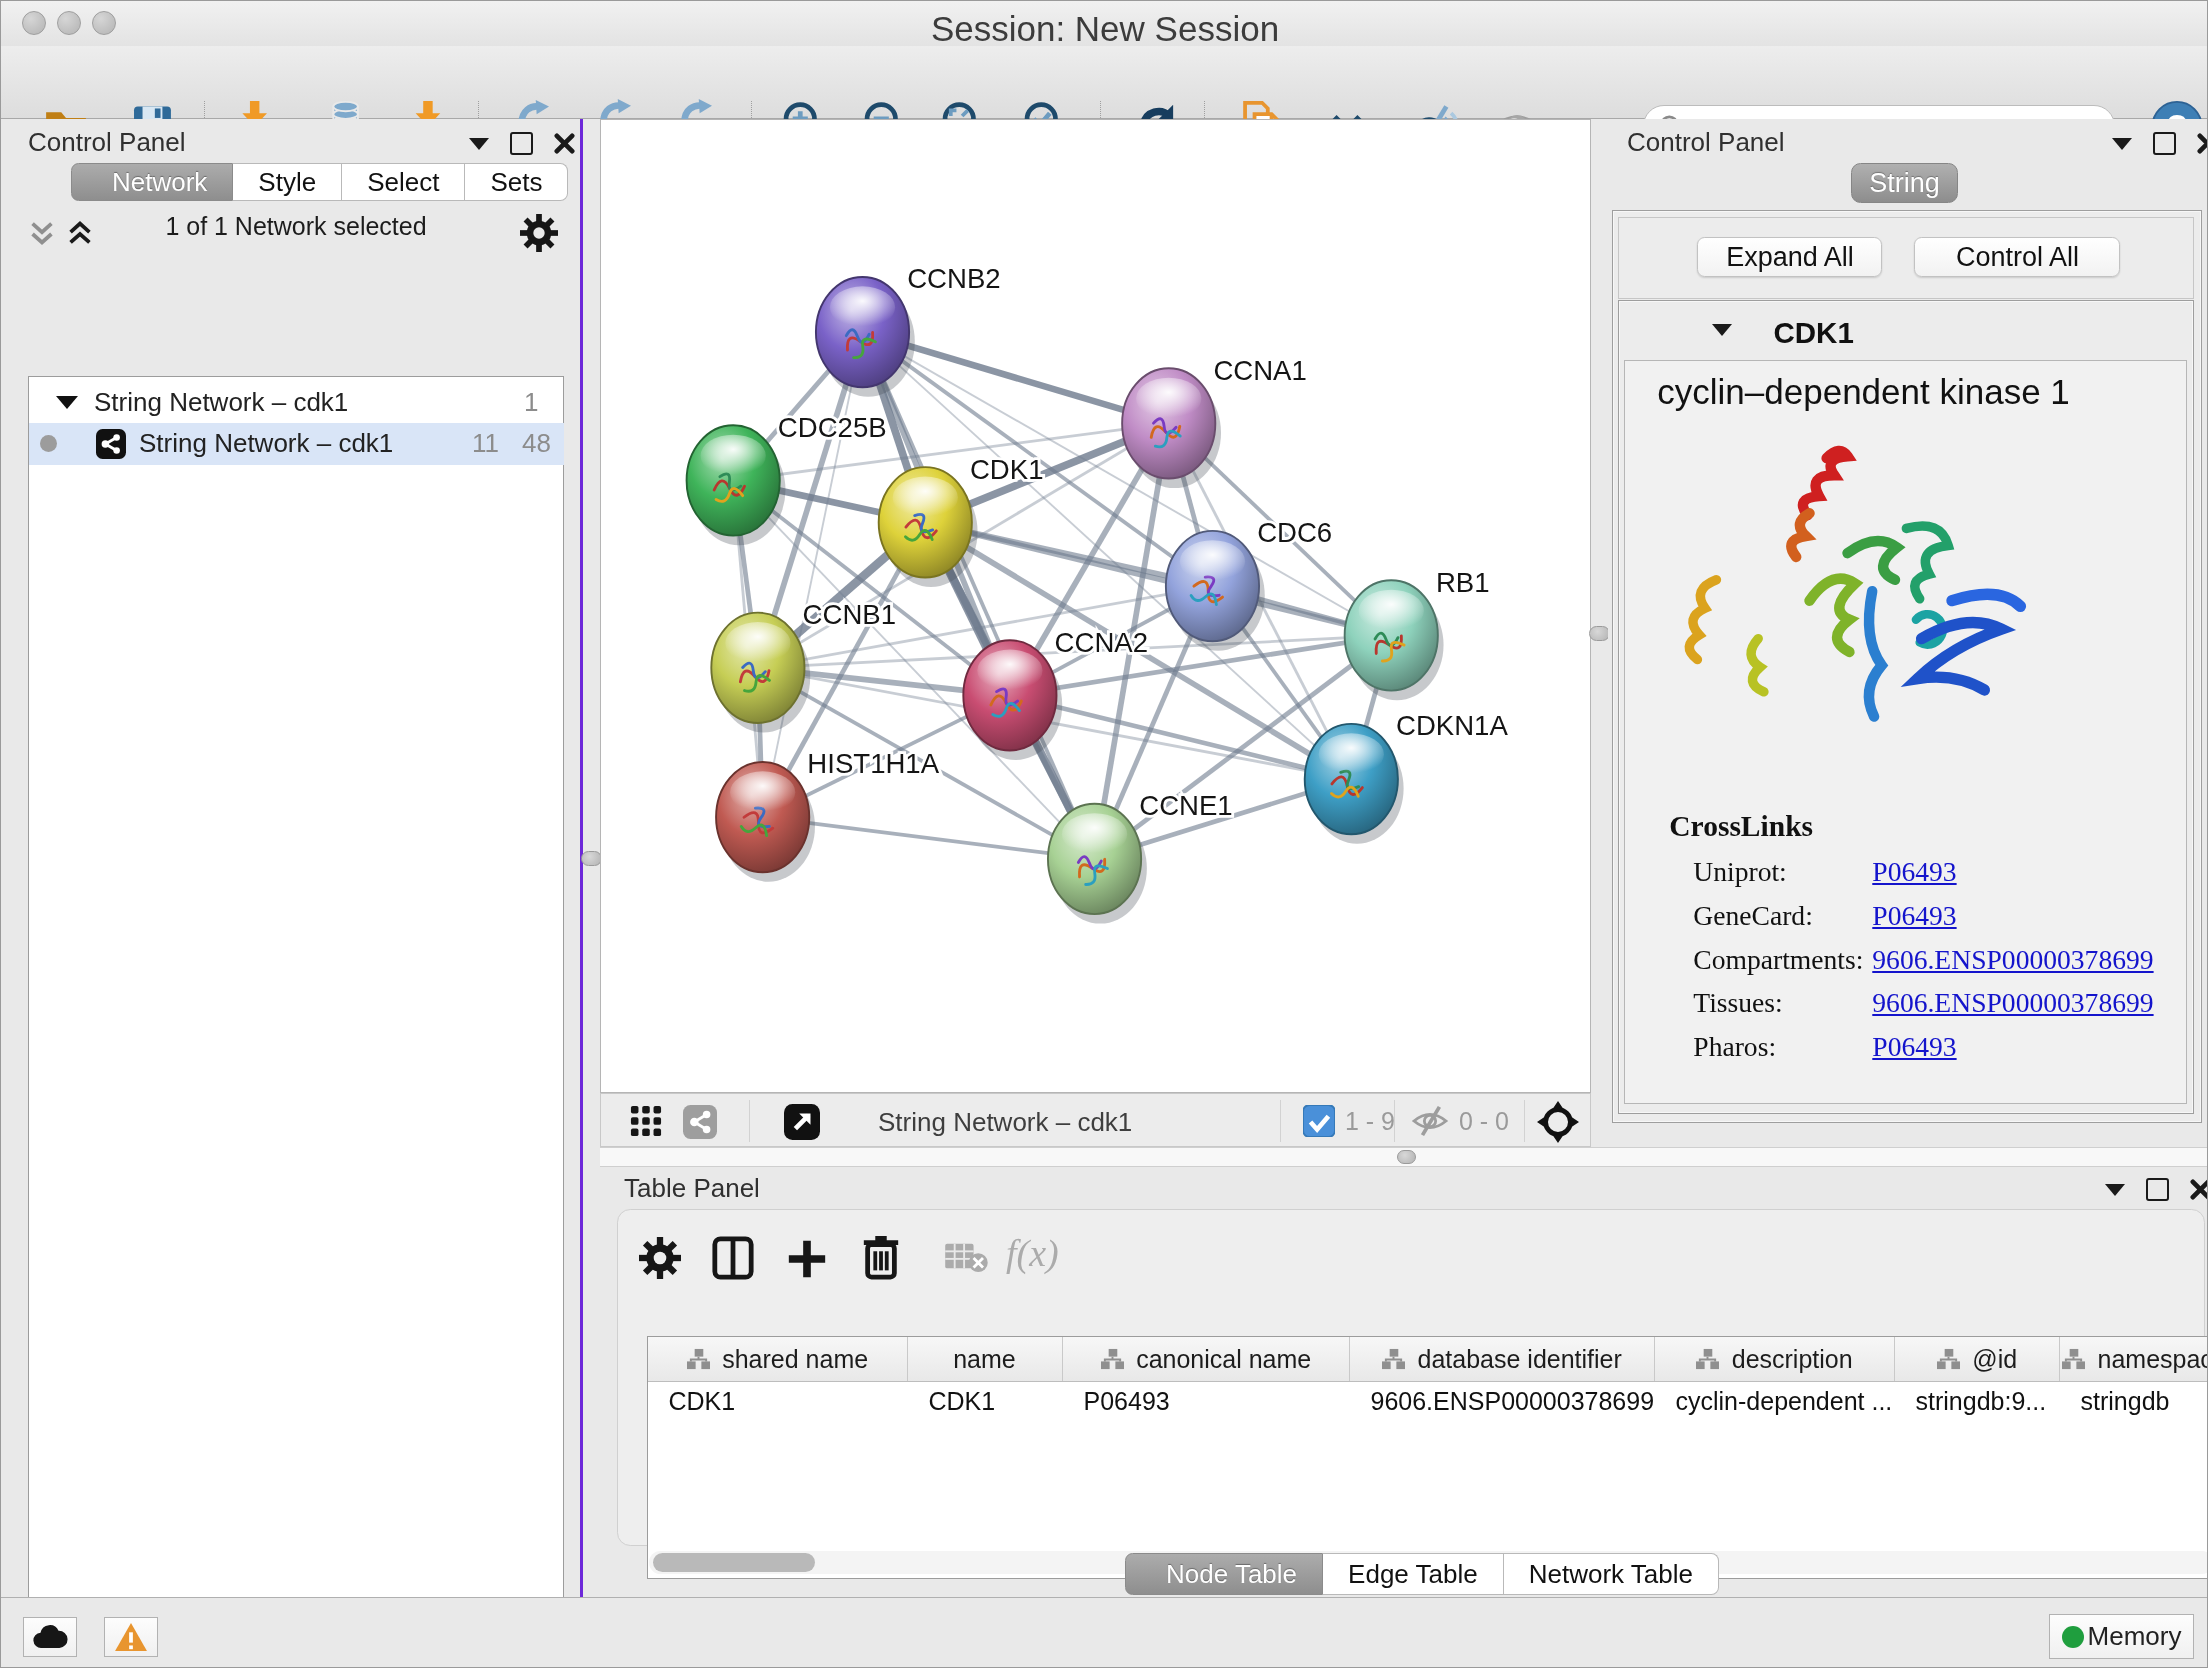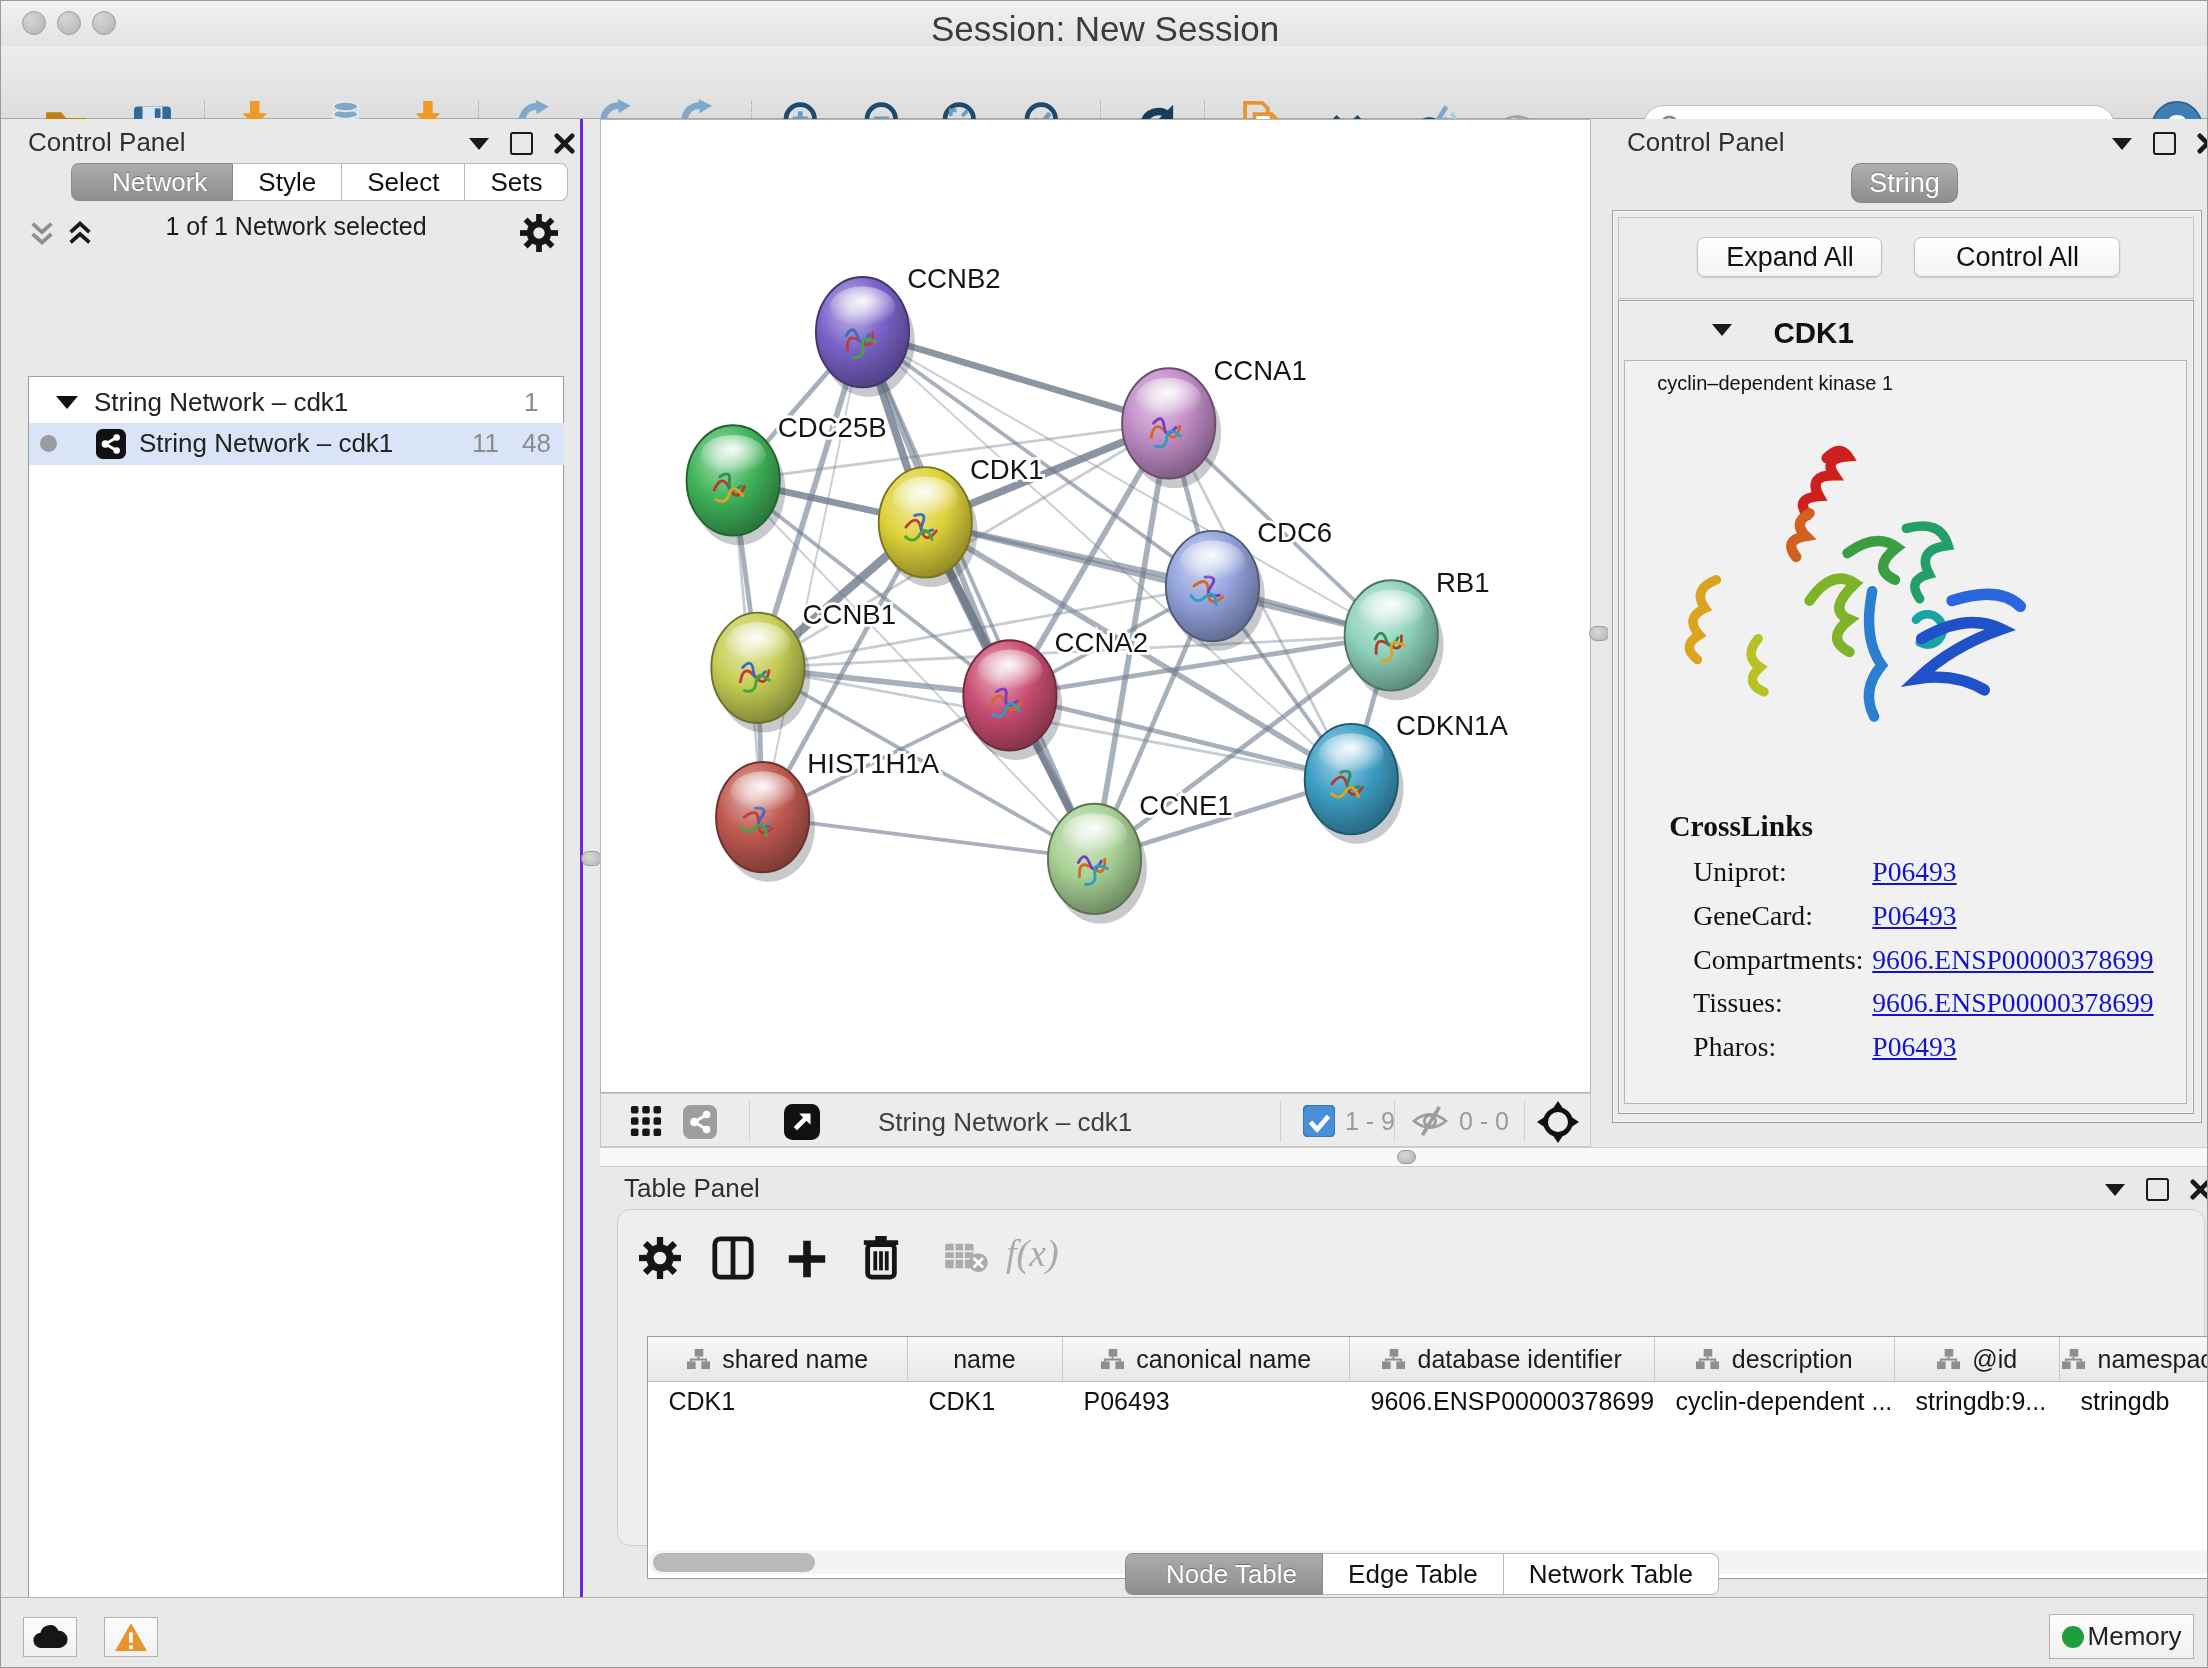--- a/index.html
+++ b/index.html
@@ -646,21 +646,21 @@
       <div class="abs" style="left:5.7px;top:5.7px;width:574px;height:80px;border:1px solid #c6c6c6">
         <div class="abs macbtn" style="left:78px;top:19px;width:183px;height:38px;line-height:38px">Expand All</div>
         <div class="abs macbtn" style="left:295px;top:19px;width:204px;height:38px;line-height:38px">Control All</div>
       </div>
       <div class="abs sunken" style="left:5.7px;top:89px;width:574px;height:812px;background:#ececec">
         <div class="abs" style="left:0;top:0;width:100%;height:59px">
           <div class="tri-down" style="position:absolute;left:93px;top:23px"></div>
           <span class="abs" style="left:154px;top:15px;font-size:29.5px;font-weight:bold;color:#111">CDK1</span>
         </div>
         <div class="abs" style="left:4.8px;top:59px;width:563px;height:744px;background:#f1f1f1;border:1px solid #b6b6b6;box-sizing:border-box">
-          <div class="abs" style="left:32px;top:11.4px;font-size:20px;color:#111">cyclin–dependent kinase 1</div>
+          <div class="abs" style="left:32px;top:11.4px;font-size:35px;color:#111">cyclin–dependent kinase 1</div>
           <svg class="abs" style="left:42px;top:76px;width:399px;height:333px" viewBox="0 0 420 350">
             <g fill="none" stroke-linecap="round">
               <path d="M168 22q14-14 22-2-26 2-14 20-28 0-16 22-26 2-12 20" stroke="#cf2020" stroke-width="11"></path>
               <path d="M150 80q-18 10-4 24-24 4-10 22" stroke="#d2601e" stroke-width="11"></path>
               <path d="M52 150q-26 10-12 30-22 10-6 28-20 12-2 26" stroke="#dba31e" stroke-width="10"></path>
               <path d="M96 212q-16 18 2 30-18 16 4 26" stroke="#b8c224" stroke-width="10"></path>
               <path d="M150 172q24-34 48-18-30 28-6 38-26 20 0 34" stroke="#7fb32a" stroke-width="11"></path>
               <path d="M190 122q30-22 52-6-28 22-2 34" stroke="#3b9e43" stroke-width="11"></path>
               <path d="M252 96q36-10 44 18-34 4-20 30-24 6-10 26" stroke="#23a06a" stroke-width="10"></path>
               <path d="M262 192a16 16 0 1 1 4 24" stroke="#1ba3a3" stroke-width="9"></path>

